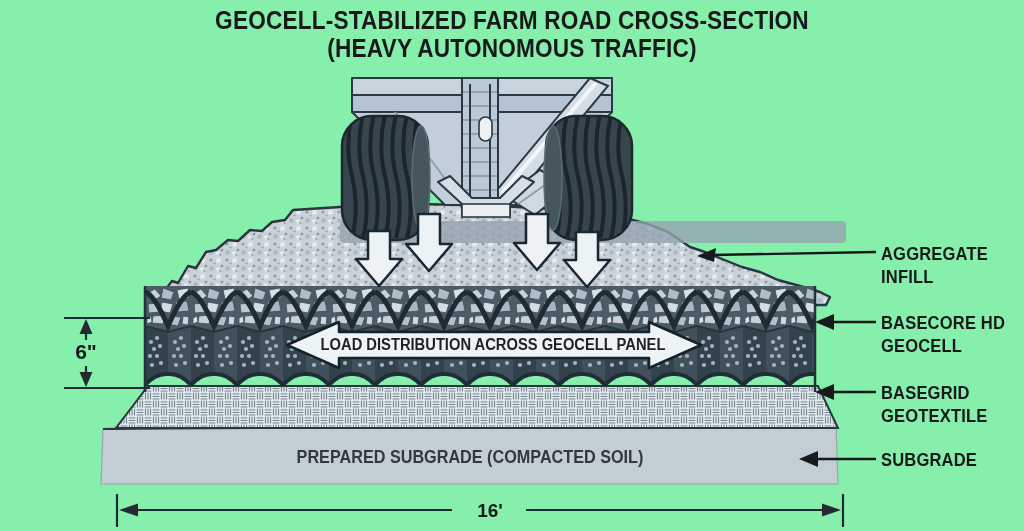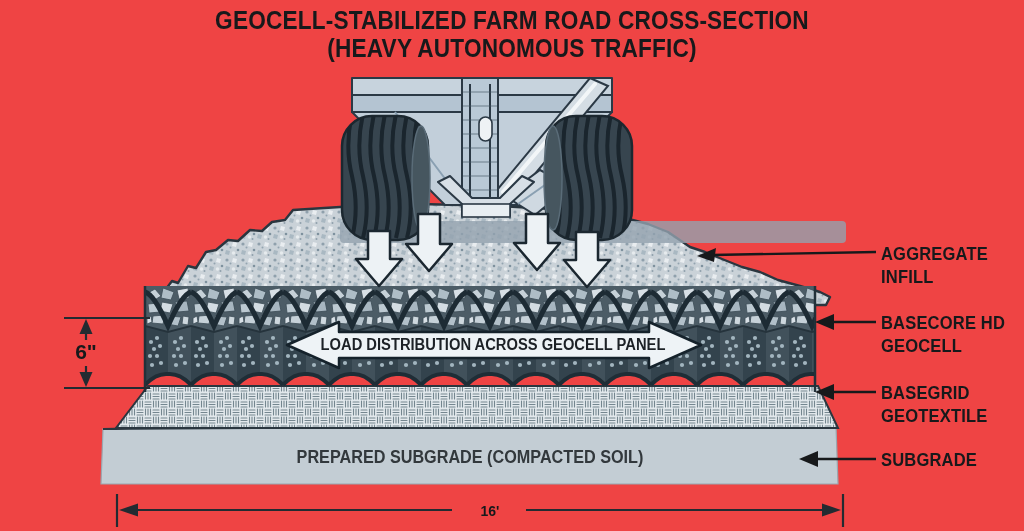--- a/index.html
+++ b/index.html
@@ -1,18 +1,18 @@
 <!DOCTYPE html>
 <html><head>
 <meta charset="utf-8">
 <style>
   html,body{margin:0;padding:0;background:#ffffff;}
   #stage{
     position:relative;width:1024px;height:531px;overflow:hidden;
-    background:#ef4444;font-family:"Liberation Sans",sans-serif;color:#17191b;
+    background:#86efac;font-family:"Liberation Sans",sans-serif;color:#17191b;
   }
   #artwork{position:absolute;left:0;top:0;}
   .txt{position:absolute;white-space:nowrap;color:#17191b;}
   .title{
     left:50%;top:6px;text-align:center;font-weight:bold;font-size:26px;line-height:28px;
     transform:translateX(-50%) scaleX(.87);transform-origin:center top;letter-spacing:.2px;
   }
   .lbl{
     font-weight:bold;font-size:19px;line-height:23px;
     transform:scaleX(.87);transform-origin:left top;letter-spacing:.2px;
@@ -21,21 +21,21 @@
   .load-text{
     left:493px;top:335px;font-weight:bold;font-size:16px;line-height:20px;
     transform:translateX(-50%) scaleX(.92);transform-origin:center top;color:#1c2126;
   }
   .subgrade-text{
     left:470px;top:446px;font-weight:bold;font-size:18px;line-height:22px;
     transform:translateX(-50%) scaleX(.9);transform-origin:center top;color:#32383c;
   }
   .dim{font-weight:bold;}
   .dim-depth{left:60px;top:340px;width:52px;text-align:center;font-size:21px;line-height:24px;}
-  .dim-width{left:454px;top:501px;width:72px;text-align:center;font-size:14px;line-height:20px;}
+  .dim-width{left:454px;top:501px;width:72px;text-align:center;font-size:19px;line-height:20px;}
 </style>
 </head>
 <body>
 
 <div id="stage">
 
   <svg id="artwork" width="1024" height="531" viewBox="0 0 1024 531">
     <defs>
 
       <pattern id="speckle" patternUnits="userSpaceOnUse" width="16" height="16">

